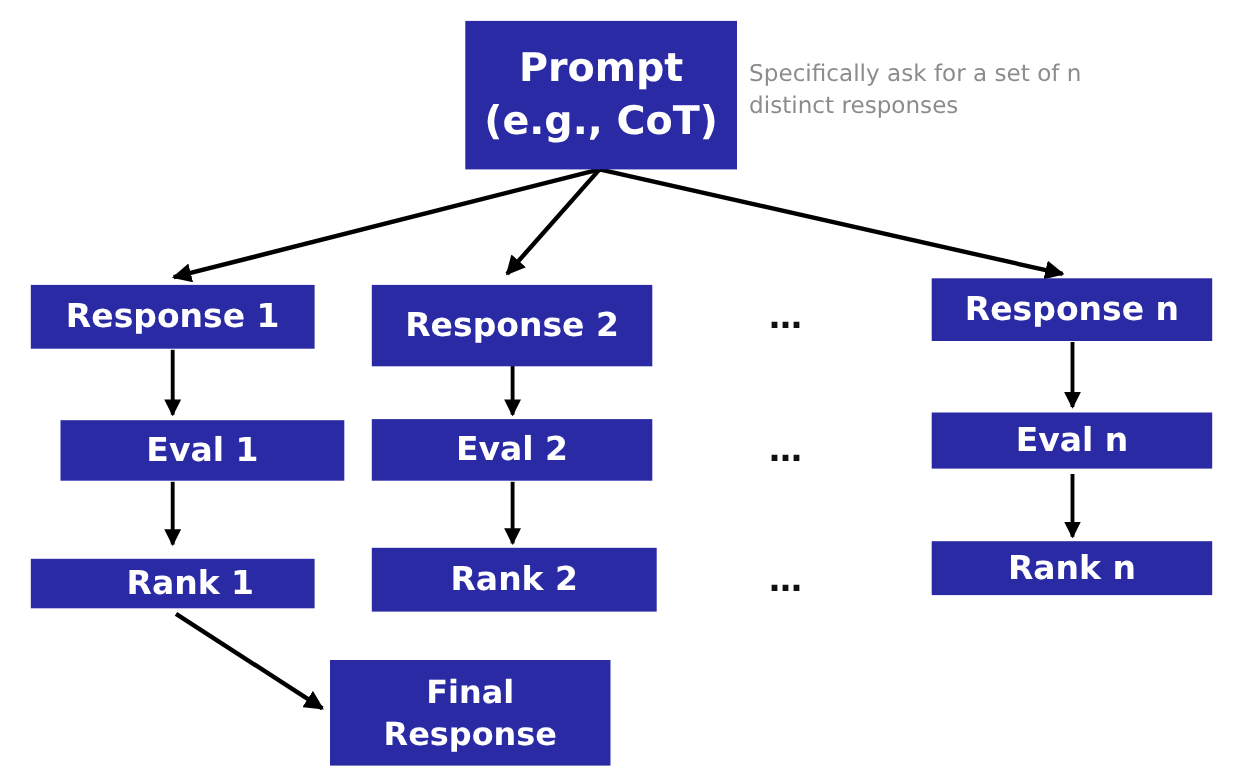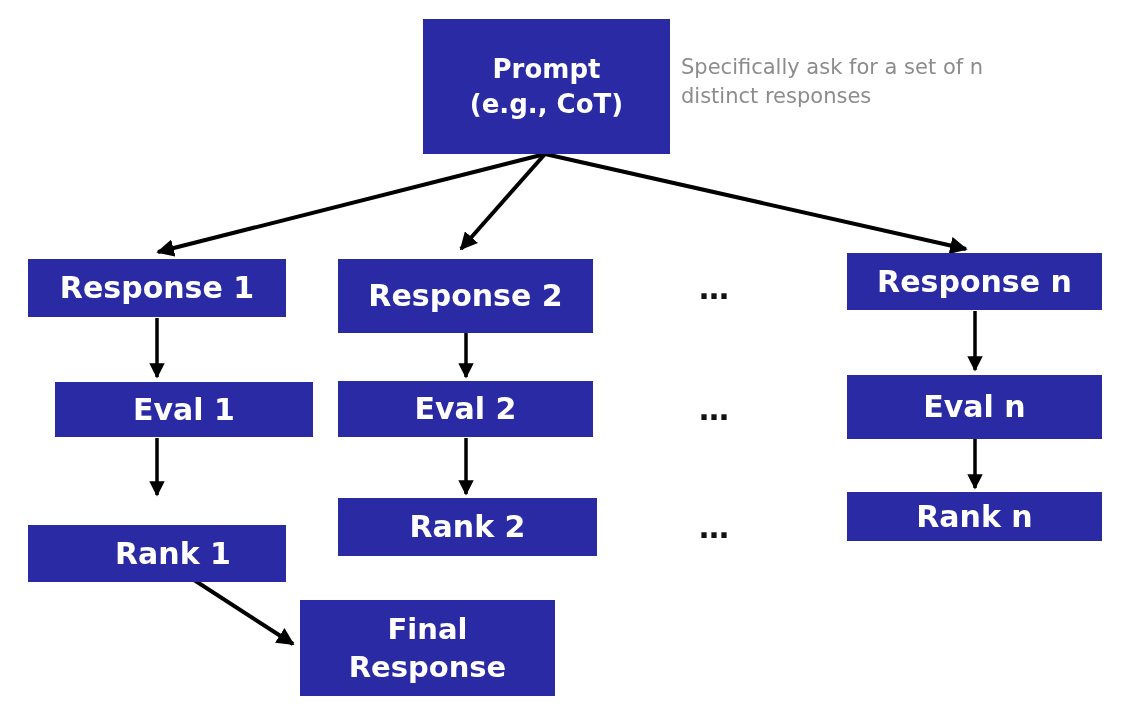--- a/index.html
+++ b/index.html
@@ -24,21 +24,21 @@
     font-weight: bold;
     display: flex;
     align-items: center;
     justify-content: center;
     text-align: center;
     white-space: pre-line;
     line-height: 1.32;
     box-sizing: border-box;
   }
   .node.row { font-size: 30px; }
-  .node.prompt { font-size: 26px; }
+  .node.prompt { font-size: 36px; }
   .node.final { font-size: 29px; }
   .annotation {
     position: absolute;
     left: 681px; top: 53px;
     width: 400px;
     color: var(--annotation-text, #8c8c8c);
     font-size: 21px;
     line-height: 1.38;
     white-space: pre-line;
   }
@@ -82,30 +82,30 @@
   </svg>
 
   <div class="node prompt" style="left:423px; top:19px; width:247px; height:135px;">Prompt
 (e.g., CoT)</div>
 
   <div class="annotation">Specifically ask for a set of n
 distinct responses</div>
 
   <div class="node row" style="left:28px; top:259px; width:258px; height:58px;">Response 1</div>
   <div class="node row" style="left:28px; top:382px; width:258px; height:55px;margin-left:27px;">Eval 1</div>
-  <div class="node row" style="left:28px; top:525px; width:258px; height:57px;padding-left:32px;">Rank 1</div>
+  <div class="node row" style="left:28px; top:508px; width:258px; height:45px;padding-left:32px;">Rank 1</div>
 
   <div class="node row" style="left:338px; top:259px; width:255px; height:74px;">Response 2</div>
   <div class="node row" style="left:338px; top:381px; width:255px; height:56px;">Eval 2</div>
   <div class="node row" style="left:338px; top:498px; width:259px; height:58px;">Rank 2</div>
 
   <div class="dots" style="top:259px; height:58px;">…</div>
   <div class="dots" style="top:381px; height:56px;">…</div>
   <div class="dots" style="top:498px; height:58px;">…</div>
 
   <div class="node row" style="left:847px; top:253px; width:255px; height:57px;text-align:center;">Response n</div>
-  <div class="node row" style="left:847px; top:375px; width:255px; height:64px;">Eval n</div>
+  <div class="node row" style="left:847px; top:375px; width:255px; height:51px;">Eval n</div>
   <div class="node row" style="left:847px; top:492px; width:255px; height:49px;">Rank n</div>
 
   <div class="node final" style="left:300px; top:600px; width:255px; height:96px;">Final
 Response</div>
 
 </div>
 
 </body></html>

